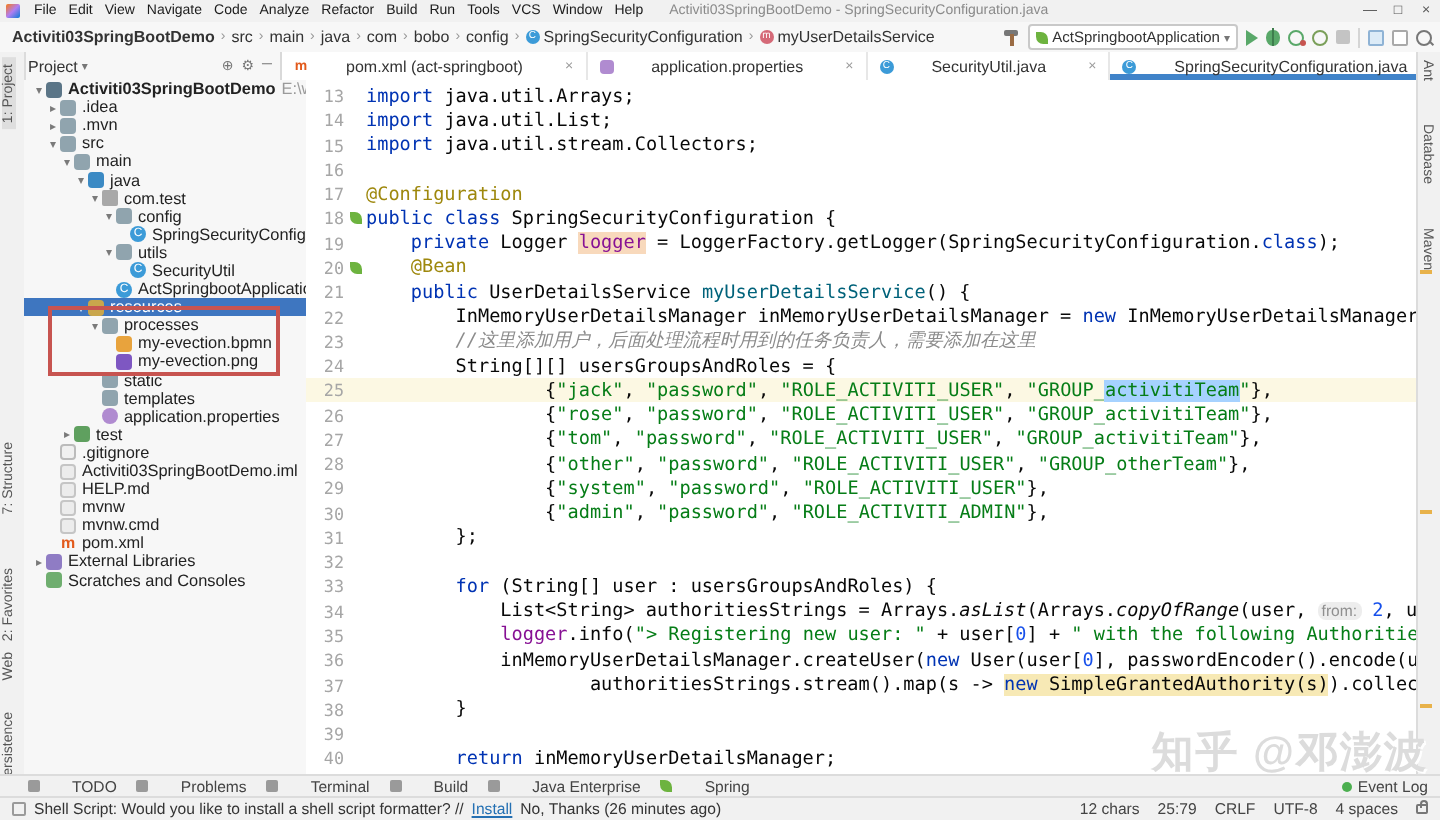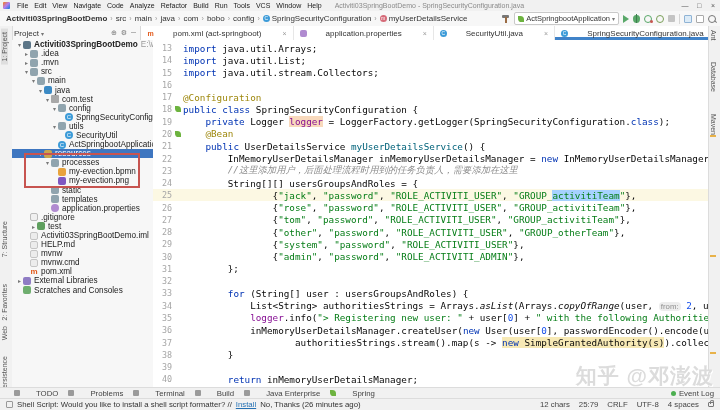--- a/index.html
+++ b/index.html
@@ -361,29 +361,29 @@
     <div class="trow" style="padding-left: 32px;">
       <span class="chev"></span>
       <span class="ti folder"></span>
       <span>templates</span>
     </div>
     <div class="trow" style="padding-left: 32px;">
       <span class="chev"></span>
       <span class="ti gear"></span>
       <span>application.properties</span>
     </div>
-    <div class="trow" style="padding-left: 11px;">
-      <span class="chev"></span>
-      <span class="ti git"></span>
-      <span>.gitignore</span>
-    </div>
     <div class="trow" style="padding-left: 18px;">
       <span class="chev">▸</span>
       <span class="ti ftest"></span>
       <span>test</span>
+    </div>
+    <div class="trow" style="padding-left: 11px;">
+      <span class="chev"></span>
+      <span class="ti git"></span>
+      <span>.gitignore</span>
     </div>
     <div class="trow" style="padding-left: 11px;">
       <span class="chev"></span>
       <span class="ti file"></span>
       <span>Activiti03SpringBootDemo.iml</span>
     </div>
     <div class="trow" style="padding-left: 11px;">
       <span class="chev"></span>
       <span class="ti file"></span>
       <span>HELP.md</span>

